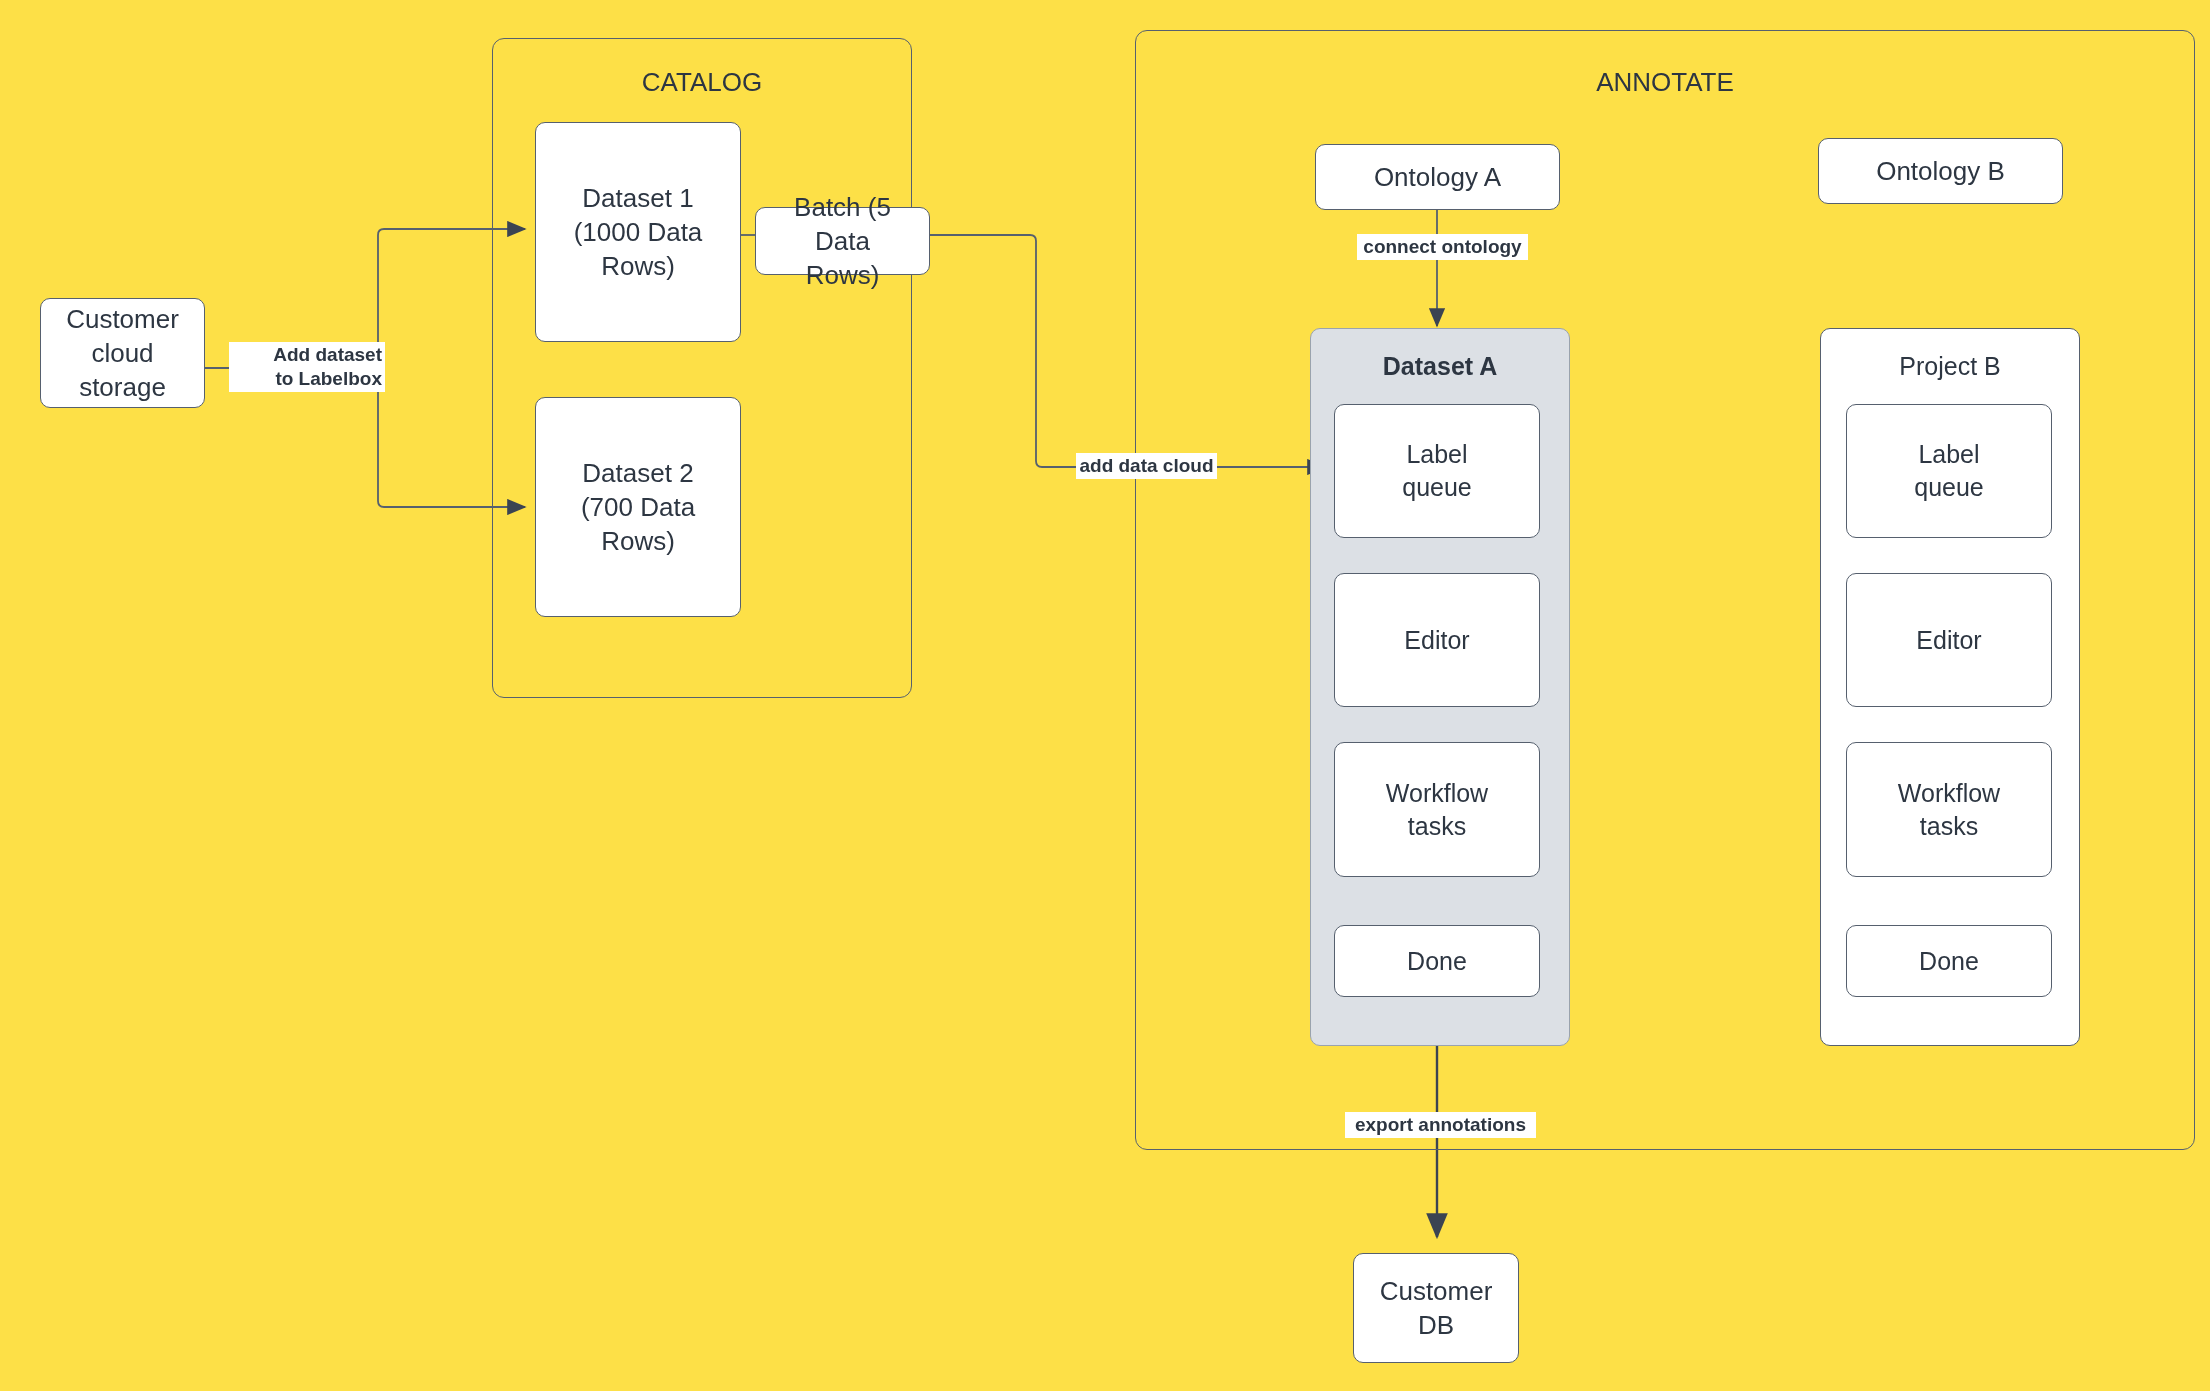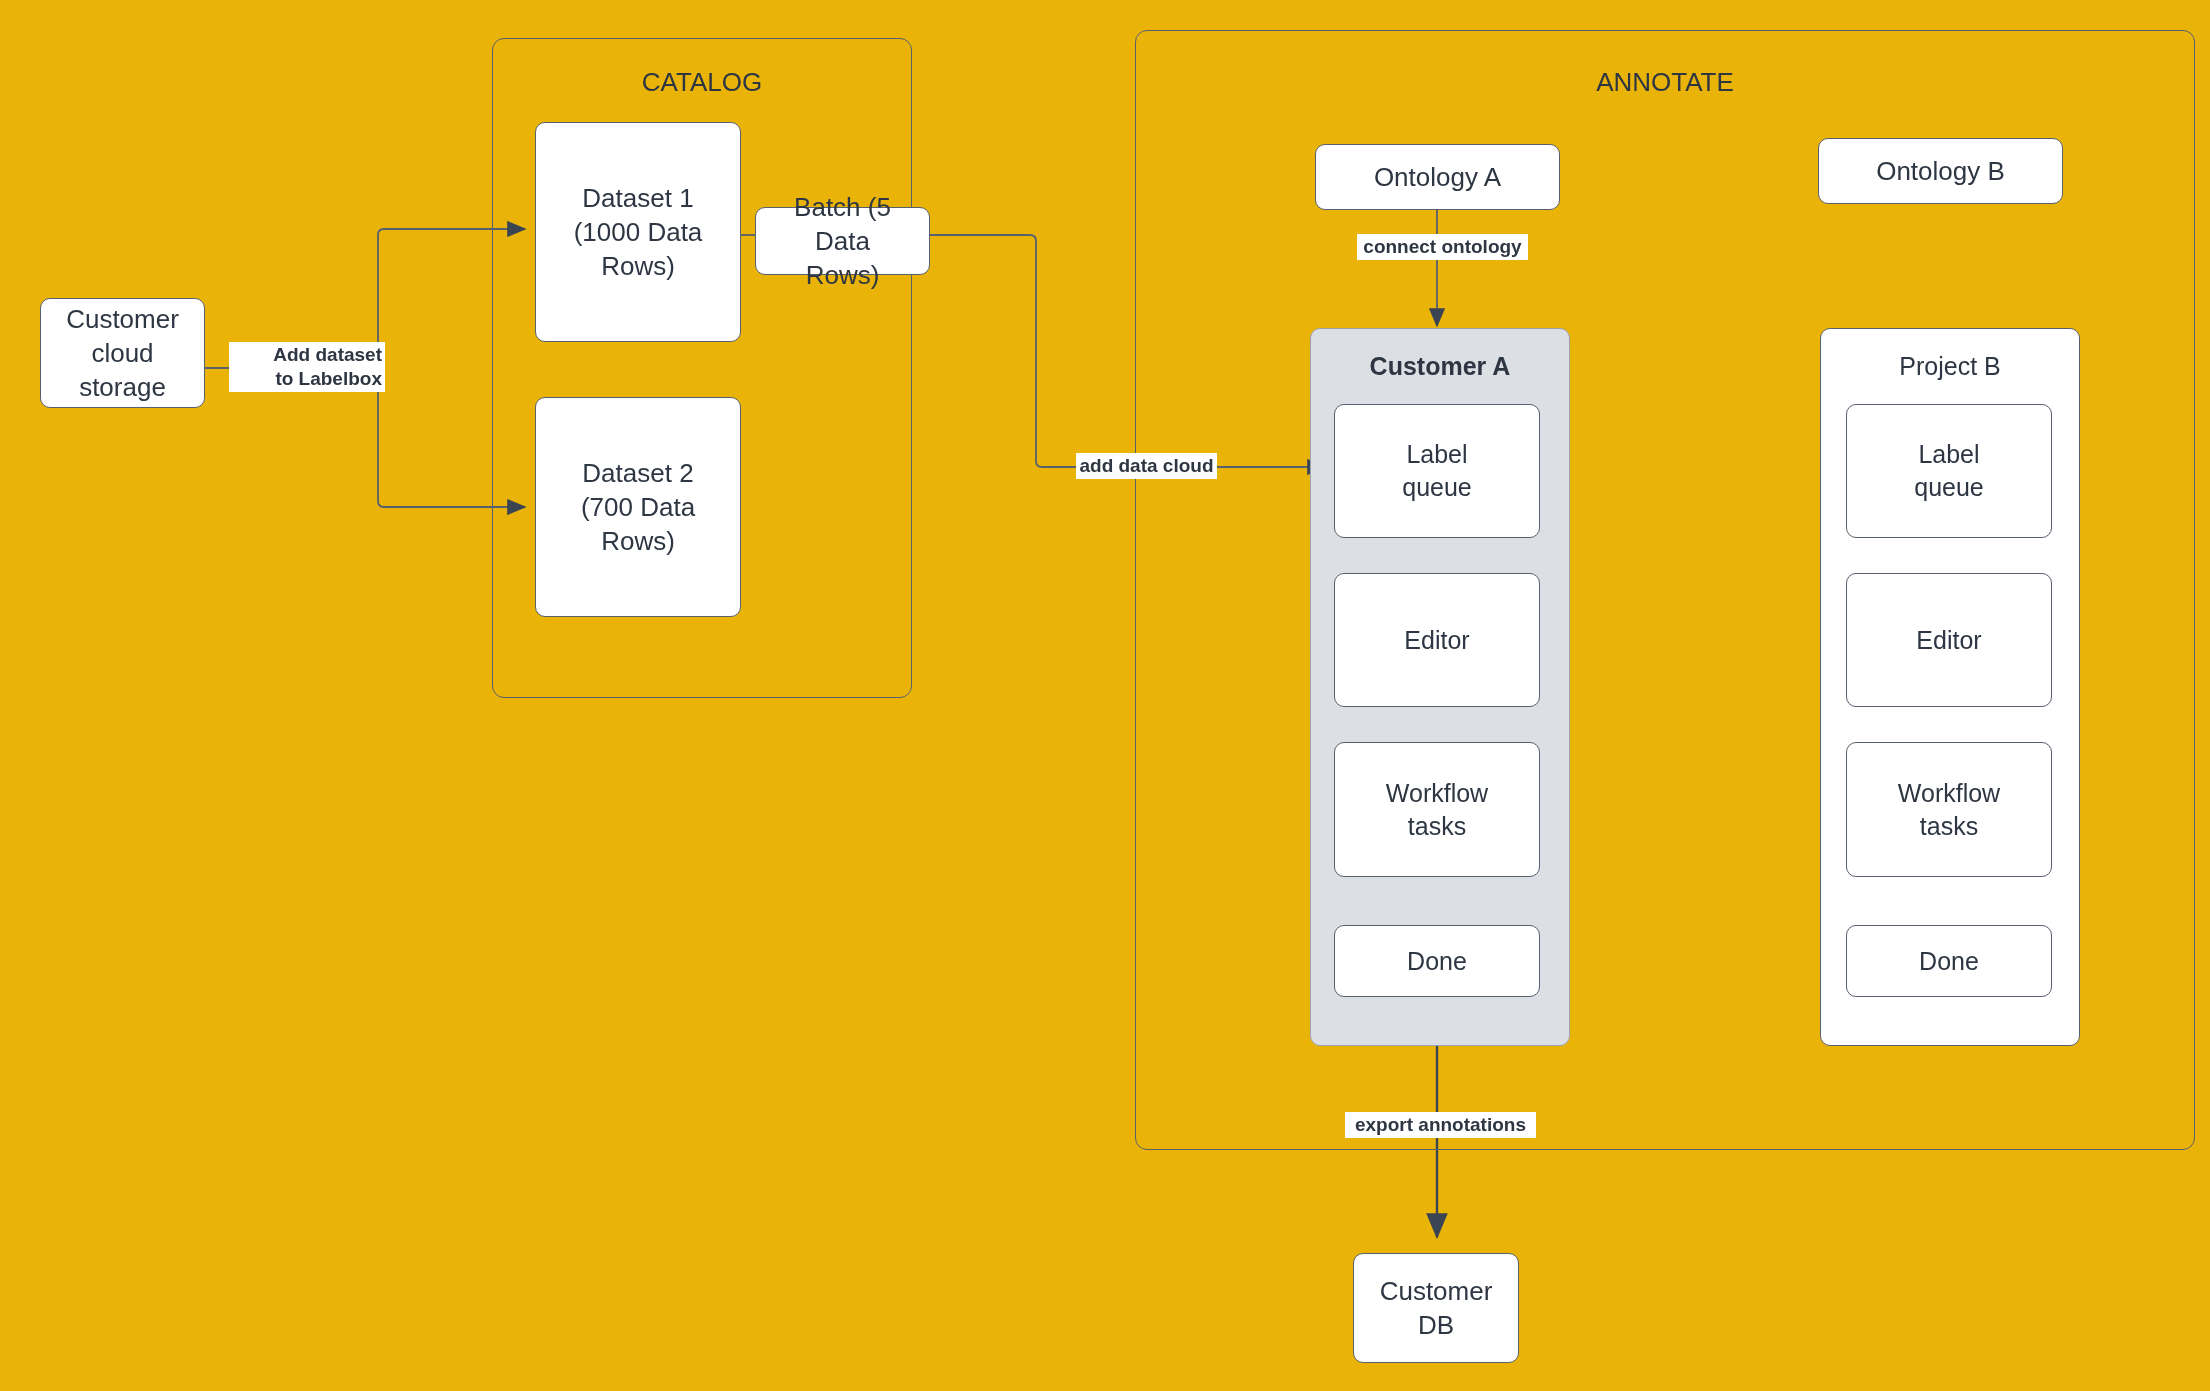--- a/index.html
+++ b/index.html
@@ -9,21 +9,21 @@
     background: #ffffff;
   }
   body {
     font-family: "Liberation Sans", sans-serif;
     color: #2d3642;
   }
   #canvas {
     position: relative;
     width: 2210px;
     height: 1391px;
-    background: #eab308;
+    background: #fde047;
     overflow: hidden;
   }
   svg.edges {
     position: absolute;
     left: 0;
     top: 0;
     width: 2210px;
     height: 1391px;
     pointer-events: none;
   }
@@ -171,21 +171,21 @@
 
   <div class="node fs-26" style="left:1818px; top:138px; width:245px; height:66px;">
     <span class="node-label">Ontology B</span>
   </div>
 
   <div class="node fs-26" style="left:1353px; top:1253px; width:166px; height:110px;">
     <span class="node-label">Customer DB</span>
   </div>
 
   <div class="lane lane-shaded" style="left:1310px; top:328px; width:260px; height:718px;">
-    <div class="lane-title bold" style="top:23px;">Customer A</div>
+    <div class="lane-title bold" style="top:23px;">Dataset A</div>
   </div>
 
   <div class="node fs-25" style="left:1334px; top:404px; width:206px; height:134px;">
     <span class="node-label">Label
 queue</span>
   </div>
   <div class="node fs-25" style="left:1334px; top:573px; width:206px; height:134px;">
     <span class="node-label">Editor</span>
   </div>
   <div class="node fs-25" style="left:1334px; top:742px; width:206px; height:135px;">

